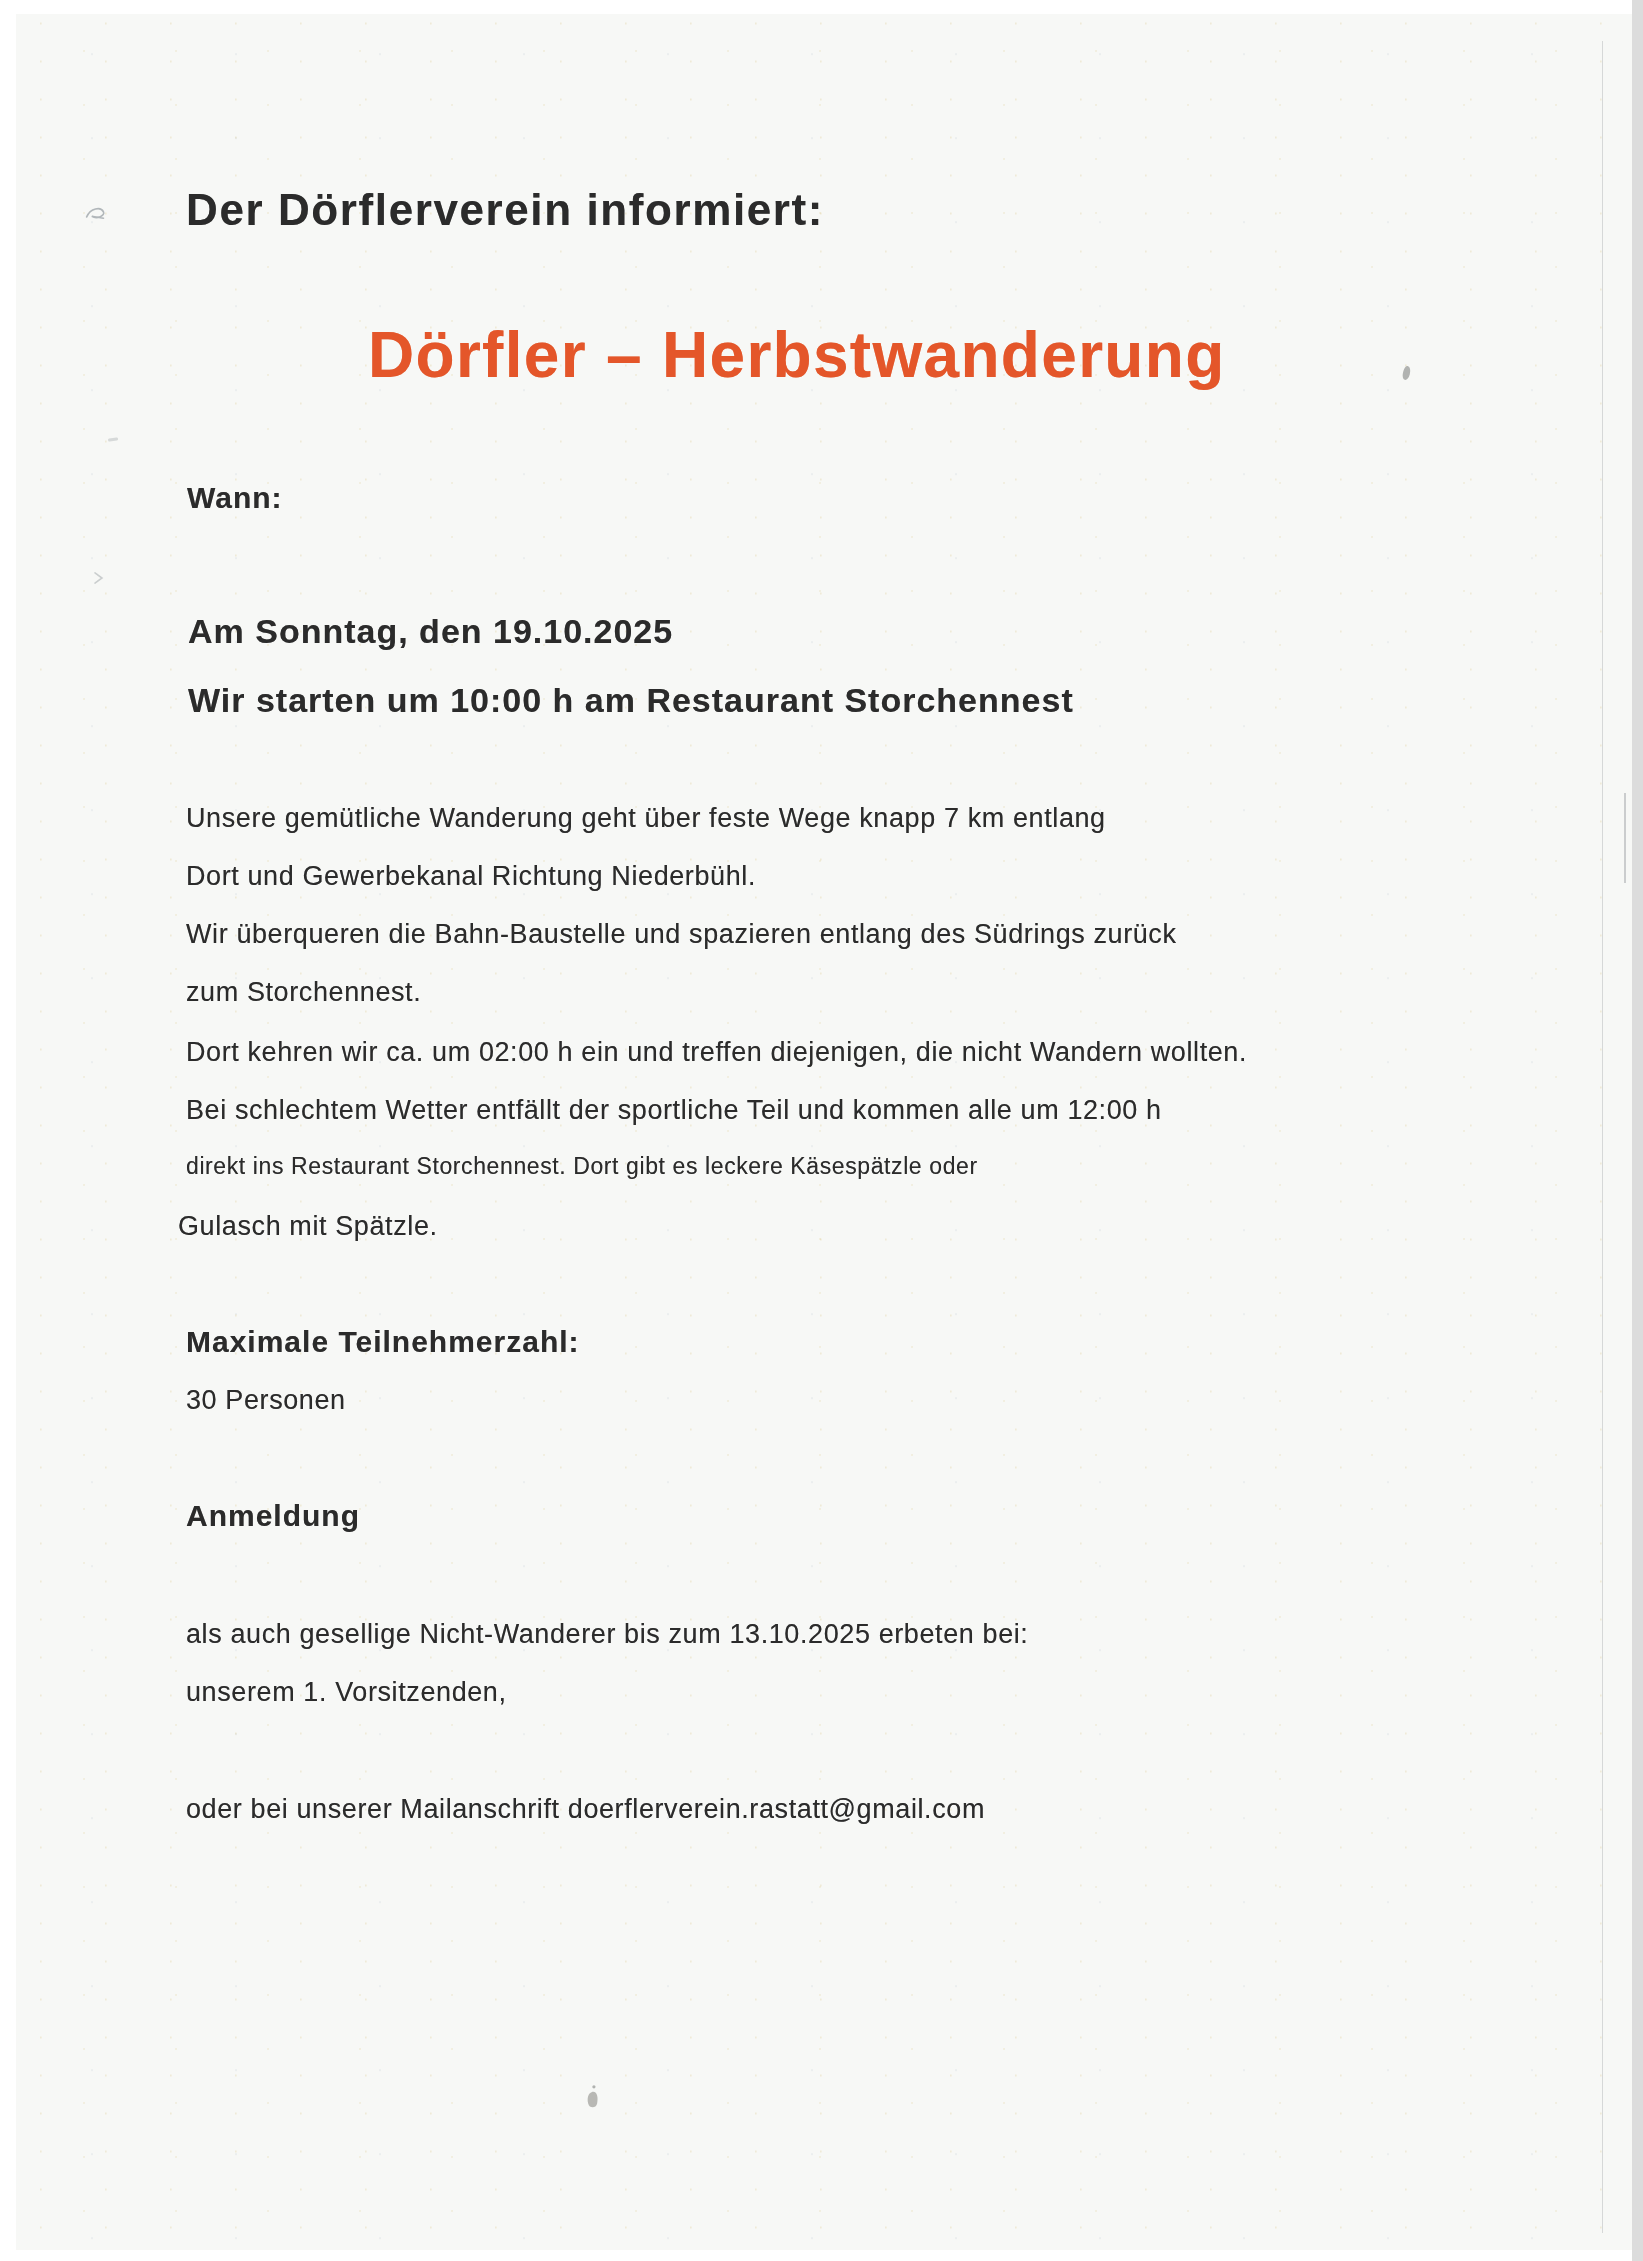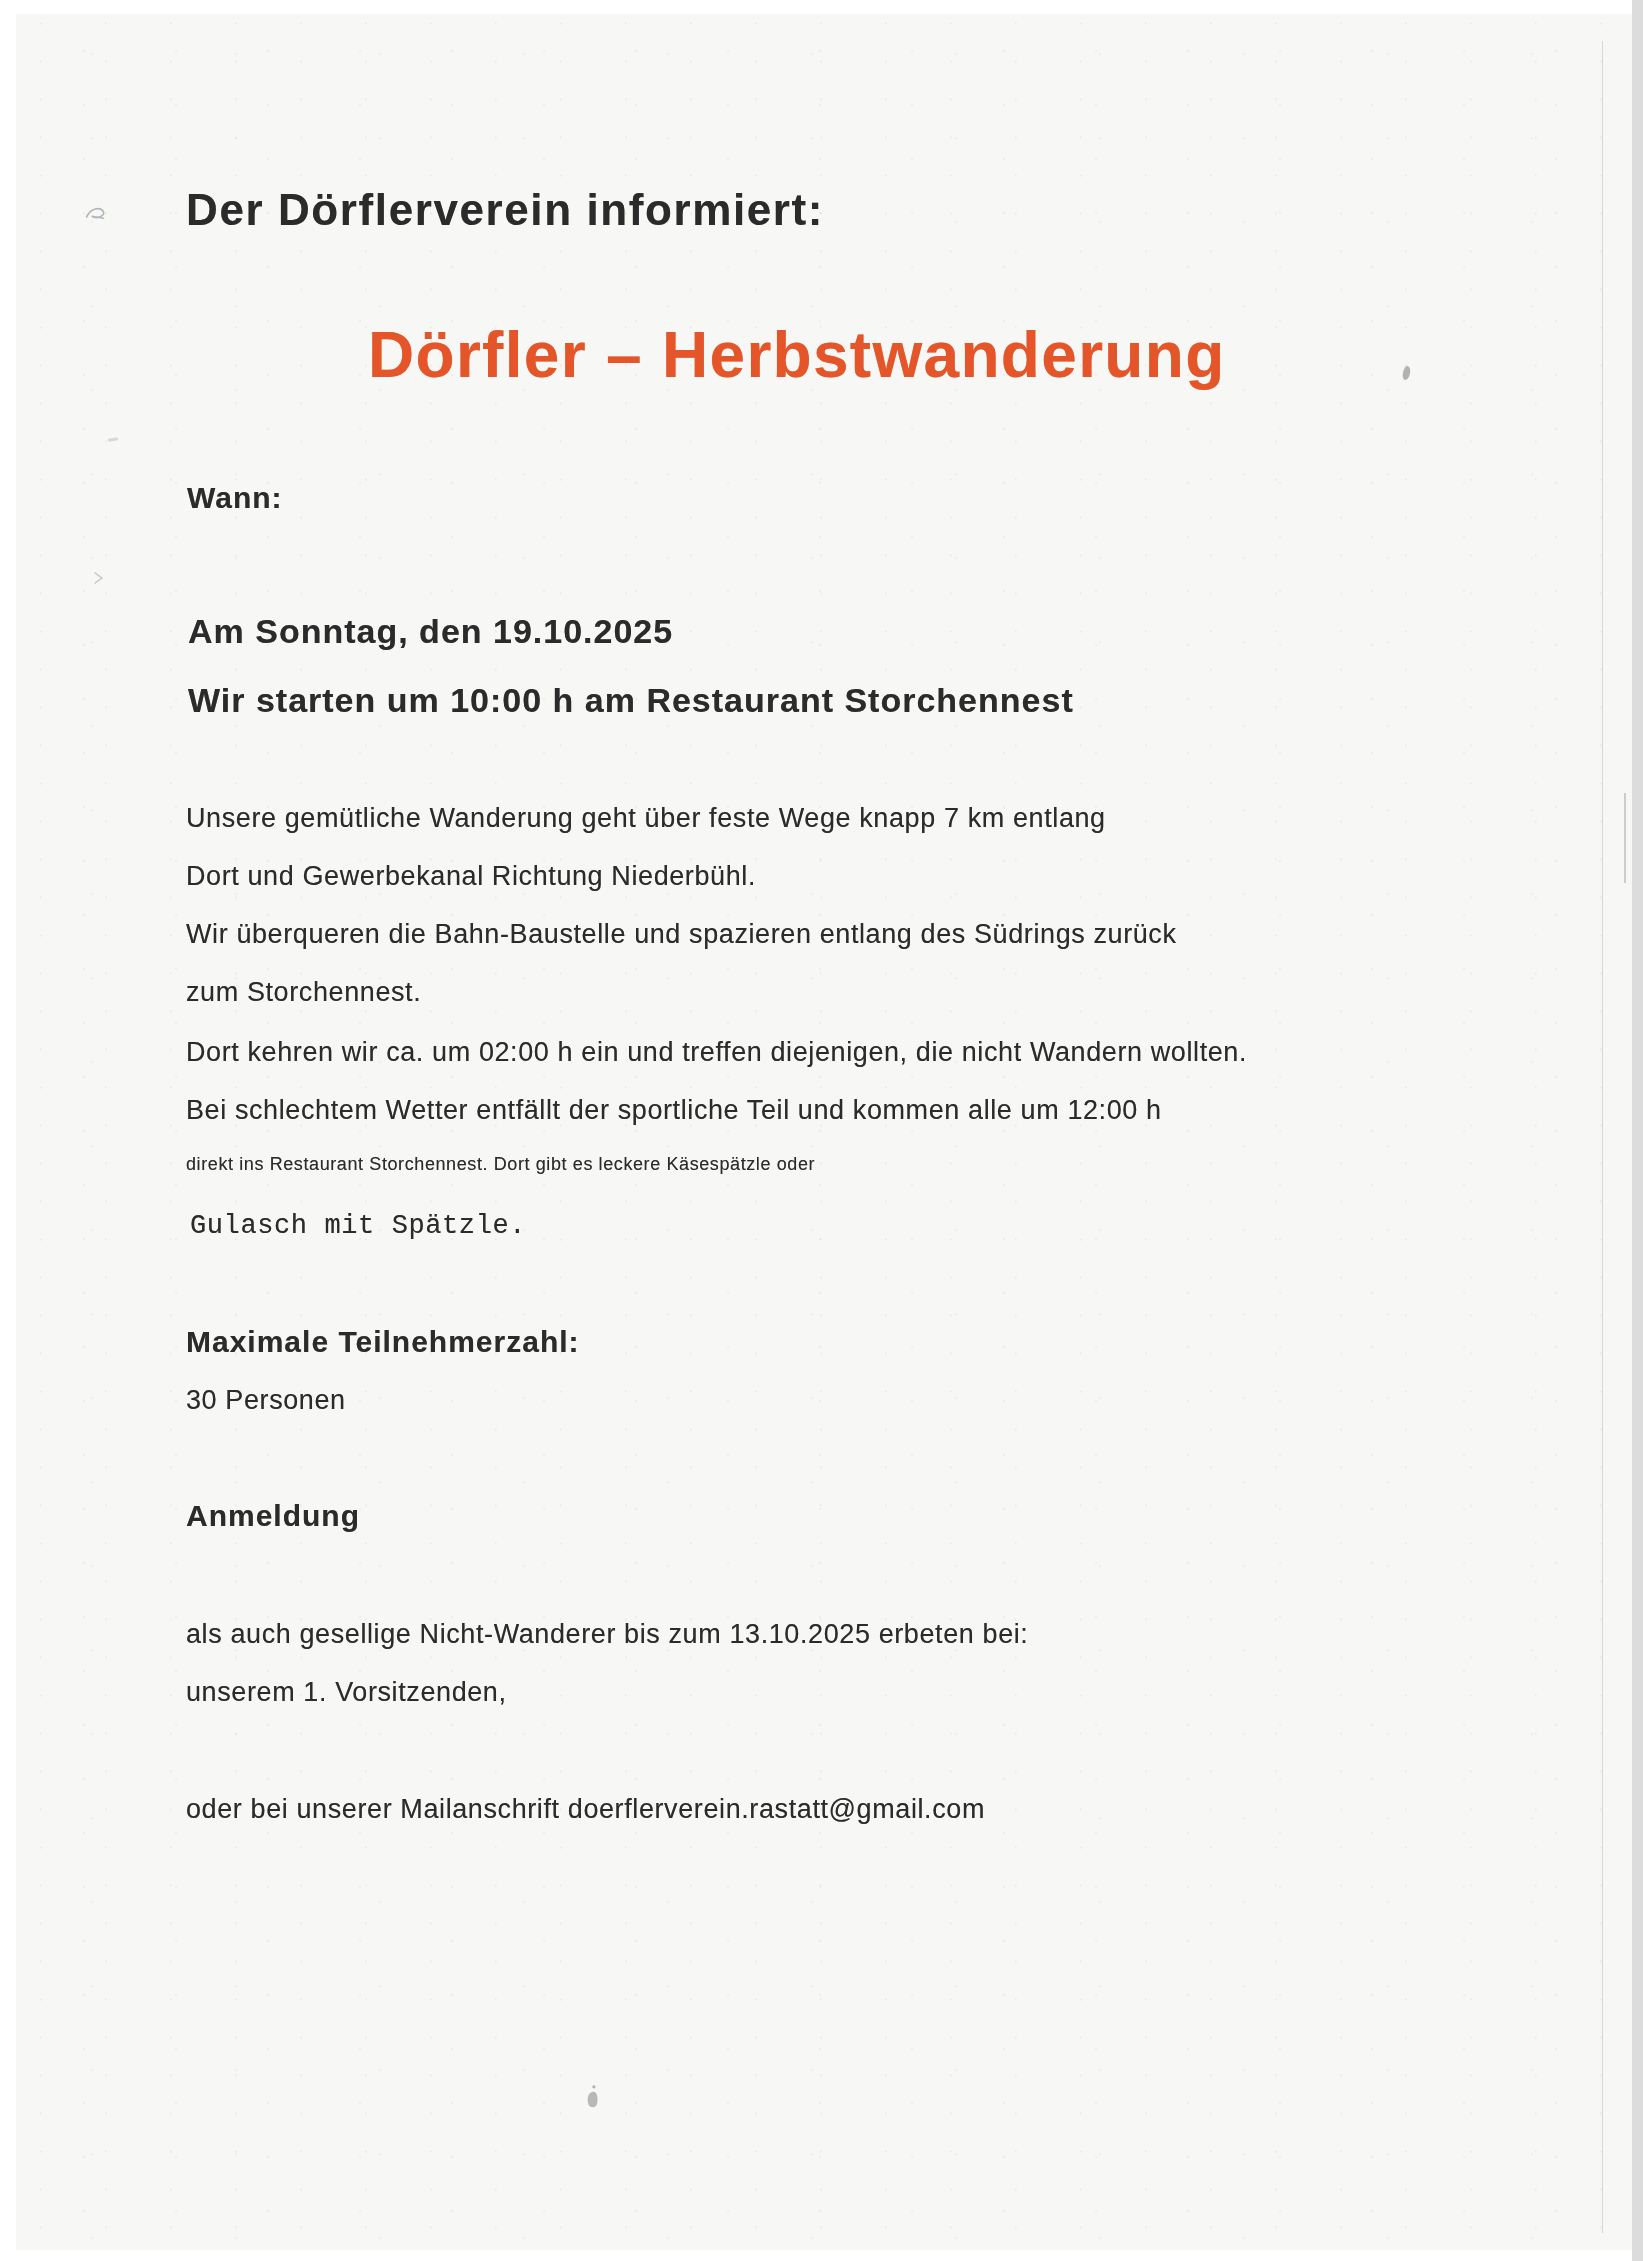--- a/index.html
+++ b/index.html
@@ -47,22 +47,22 @@
   <div class="t b" style="top:614px;left:188px;font-size:34px;">Am Sonntag, den 19.10.2025</div>
 
   <div class="t b" style="top:683px;left:188px;font-size:34px;">Wir starten um 10:00 h am Restaurant Storchennest</div>
 
   <div class="t" style="top:805px;left:186px;font-size:27px;">Unsere gemütliche Wanderung geht über feste Wege knapp 7 km entlang</div>
   <div class="t" style="top:863px;left:186px;font-size:27px;">Dort und Gewerbekanal Richtung Niederbühl.</div>
   <div class="t" style="top:921px;left:186px;font-size:27px;">Wir überqueren die Bahn-Baustelle und spazieren entlang des Südrings zurück</div>
   <div class="t" style="top:979px;left:186px;font-size:27px;">zum Storchennest.</div>
   <div class="t" style="top:1039px;left:186px;font-size:27px;">Dort kehren wir ca. um 02:00 h ein und treffen diejenigen, die nicht Wandern wollten.</div>
   <div class="t" style="top:1097px;left:186px;font-size:27px;">Bei schlechtem Wetter entfällt der sportliche Teil und kommen alle um 12:00 h</div>
-  <div class="t" style="top:1155px;left:186px;font-size:18px;">direkt ins Restaurant Storchennest. Dort gibt es leckere Käsespätzle oder</div>
-  <div class="t" style="top:1213px;left:190px;font-size:27px;font-family:Liberation Mono, monospace;">Gulasch mit Spätzle.</div>
+  <div class="t" style="top:1155px;left:186px;font-size:23px;">direkt ins Restaurant Storchennest. Dort gibt es leckere Käsespätzle oder</div>
+  <div class="t" style="top:1213px;left:178px;font-size:27px;">Gulasch mit Spätzle.</div>
 
   <div class="t b" style="top:1327px;left:186px;font-size:30px;">Maximale Teilnehmerzahl:</div>
   <div class="t" style="top:1387px;left:186px;font-size:27px;">30 Personen</div>
 
   <div class="t b" style="top:1501px;left:186px;font-size:30px;">Anmeldung</div>
   <div class="t" style="top:1621px;left:186px;font-size:27px;">als auch gesellige Nicht-Wanderer bis zum 13.10.2025 erbeten bei:</div>
   <div class="t" style="top:1679px;left:186px;font-size:27px;">unserem 1. Vorsitzenden,</div>
   <div class="t" style="top:1796px;left:186px;font-size:27px;">oder bei unserer Mailanschrift doerflerverein.rastatt@gmail.com</div>
 
   <svg class="mark" style="left:84px;top:204px;" width="26" height="22" viewBox="0 0 40 34">

